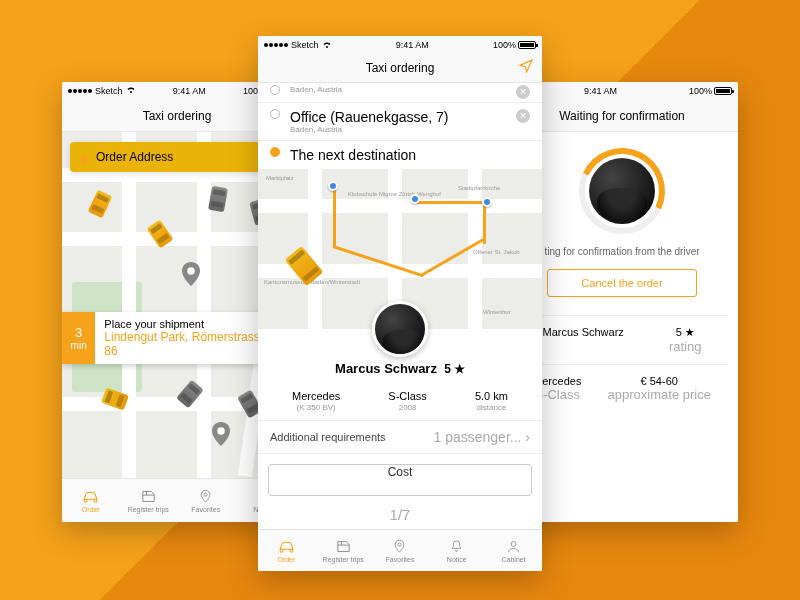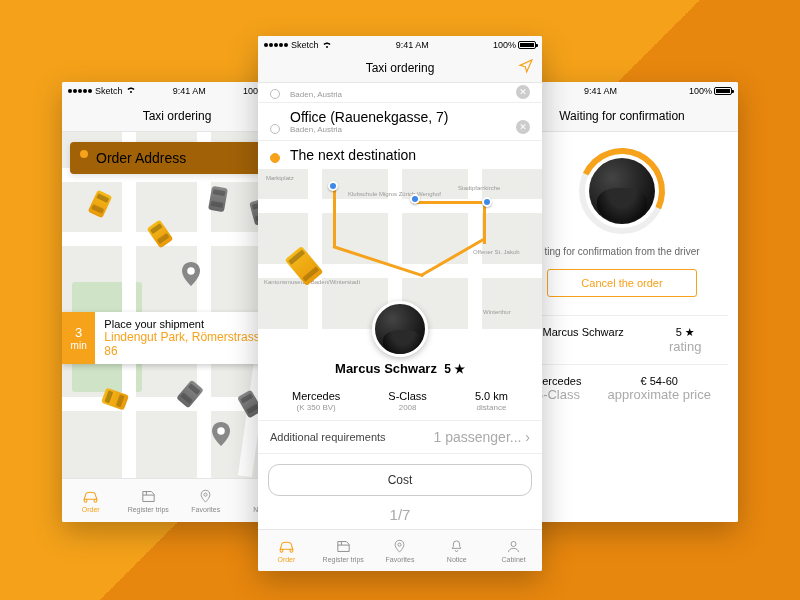--- a/index.html
+++ b/index.html
@@ -26,37 +26,37 @@
 .nav-send{position:absolute;right:8px;color:#f6a21a;font-size:15px}
 
 .map{flex:1;background:#ecede8;position:relative;overflow:hidden}
 .road{position:absolute;background:#fff}
 .road.h{height:14px;width:100%}
 .road.v{width:14px;height:100%}
 .park{position:absolute;background:#cfe3c6;border-radius:3px}
 
 .poi{position:absolute;font-size:6px;color:#999;white-space:nowrap}
 
-.addr-card{background:#a16207;margin:8px;border-radius:4px;box-shadow:0 2px 6px rgba(0,0,0,.12);display:flex;align-items:flex-start;padding:8px 10px;font-size:14px}
+.addr-card{background:#eab308;margin:8px;border-radius:4px;box-shadow:0 2px 6px rgba(0,0,0,.12);display:flex;align-items:flex-end;padding:8px 10px;font-size:12px}
 .bullet{width:8px;height:8px;border-radius:50%;margin-right:8px}
 
 .shipment-card{position:absolute;left:0;top:180px;background:#fff;display:flex;align-items:stretch;box-shadow:0 2px 6px rgba(0,0,0,.2);font-size:10px}
 .ship-min{background:#f6a21a;color:#fff;width:34px;display:flex;flex-direction:column;align-items:center;justify-content:center;font-size:10px}
 .ship-min .n{font-size:13px;font-weight:500}
 .ship-txt{padding:6px 9px}
 .ship-txt .t{font-size:11px;color:#000}
 .ship-txt .a{font-size:12px;color:#f6a21a}
 
 .tabbar{height:44px;border-top:1px solid #e5e5e5;display:flex;background:#fafafa}
 .tab{flex:1;display:flex;flex-direction:column;align-items:center;justify-content:center;font-size:7px;color:#888;gap:2px}
 .tab.active{color:#f6a21a}
 .tab svg,.tab .ico{width:17px;height:15px}
 
 .addr-list{background:#fff}
-.addr-row{display:flex;align-items:flex-end;padding:6px 12px;border-bottom:1px solid #eee;position:relative}
+.addr-row{display:flex;align-items:flex-start;padding:6px 12px;border-bottom:1px solid #eee;position:relative}
 .addr-row .circ{width:10px;height:10px;border:1.5px solid #bbb;border-radius:50%;margin-right:10px;flex-shrink:0}
 .addr-row .circ.fill{background:#f6a21a;border-color:#f6a21a}
 .addr-row .txt{flex:1}
 .addr-row .title{font-size:14px}
 .addr-row .sub{font-size:8px;color:#999}
 .addr-row .clear{width:14px;height:14px;border-radius:50%;background:#ccc;color:#fff;font-size:9px;display:flex;align-items:center;justify-content:center}
 
 .pin{position:absolute;width:10px;height:10px;background:#3f88e9;border:2px solid #fff;border-radius:50%;box-shadow:0 1px 2px rgba(0,0,0,.3)}
 .route{position:absolute;background:#f6a21a}
 .car-icon{position:absolute;width:16px;height:24px;border-radius:3px;transform-origin:center}
@@ -73,21 +73,21 @@
 .avatar{width:56px;height:56px;border-radius:50%;background:radial-gradient(circle at 35% 30%,#444,#000);border:3px solid #fff;position:absolute;top:-28px;left:50%;transform:translateX(-50%);box-shadow:0 2px 6px rgba(0,0,0,.25);overflow:hidden}
 .avatar::after{content:"";position:absolute;left:8px;top:26px;width:40px;height:26px;background:radial-gradient(ellipse at 50% 0,#2a2a2a 40%,#0b0b0b 80%);border-radius:40% 40% 50% 50%}
 .driver-name{font-size:13px;font-weight:600;padding:6px 0}
 .rating{font-size:12px}
 .details{display:flex;justify-content:space-around;padding:8px 10px}
 .detail{font-size:8px;color:#999}
 .detail .v{font-size:11px;color:#000;font-weight:500;margin-bottom:1px}
 .req-row{display:flex;justify-content:space-between;align-items:center;padding:8px 12px;font-size:11px;color:#444;border-top:1px solid #eee;border-bottom:1px solid #eee}
 .req-row .r{color:#aaa;font-size:14px}
 .btns{display:flex;gap:8px;padding:10px}
-.btn{flex:1;height:32px;display:flex;align-items:center;justify-content:center;font-size:12px;border-radius:11px}
+.btn{flex:1;height:32px;display:flex;justify-content:center;font-size:12px;border-radius:3px}
 .btn.outline{border:1px solid #ccc;color:#333}
 .btn.primary{background:#f6a21a;color:#fff;font-weight:500}
 .pager{text-align:center;font-size:15px;color:#aaa;padding-bottom:6px}
 
 .confirm-wrap{flex:1;display:flex;flex-direction:column;align-items:center;padding:16px 10px;background:#fff}
 .spinner{width:86px;height:86px;border-radius:50%;position:relative;margin-bottom:12px}
 .spinner .ring{position:absolute;inset:0;border-radius:50%;border:6px solid #eee}
 .spinner .arc{position:absolute;inset:0;border-radius:50%;border:6px solid transparent;border-top-color:#f6a21a;border-right-color:#f6a21a;transform:rotate(-20deg)}
 .spinner .av{position:absolute;inset:10px;border-radius:50%;background:radial-gradient(circle at 35% 30%,#444,#000);overflow:hidden}
 .spinner .av::after{content:"";position:absolute;left:8px;top:30px;width:50px;height:34px;background:radial-gradient(ellipse at 50% 0,#2a2a2a 40%,#0b0b0b 80%);border-radius:40% 40% 50% 50%}

